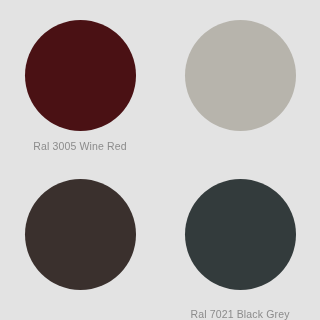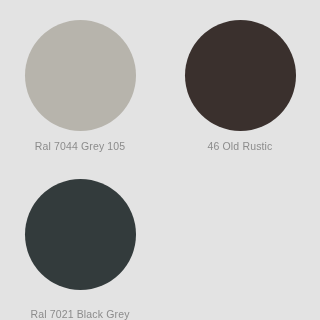--- a/index.html
+++ b/index.html
@@ -48,29 +48,31 @@
     text-align: center;
     white-space: nowrap;
     letter-spacing: 0.15px;
   }
 </style>
 </head>
 <body style="background: rgb(227, 227, 227);">
 
 <div id="palette-grid">
 
+  <div class="swatch-cell">
+    <div class="swatch-disc" style="background: rgb(74, 17, 20);"></div>
+    <div class="swatch-label" style="color: rgb(140, 140, 140);">Ral 3005 Wine Red</div>
+  </div>
 
   <div class="swatch-cell">
     <div class="swatch-disc" style="background: rgb(183, 180, 172);"></div>
-    <div class="swatch-label" style="color: rgb(140, 140, 140);">Ral 7044 Grey 105</div>
   </div>
 
   <div class="swatch-cell">
     <div class="swatch-disc" style="background: rgb(58, 48, 45);"></div>
-    <div class="swatch-label" style="color: rgb(140, 140, 140);">46 Old Rustic</div>
   </div>
 
   <div class="swatch-cell">
     <div class="swatch-disc" style="background: rgb(51, 59, 60);"></div>
     <div class="swatch-label" style="color: rgb(140, 140, 140); margin-top: 18px;">Ral 7021 Black Grey</div>
   </div>
 
 </div>
 
 </body></html>

